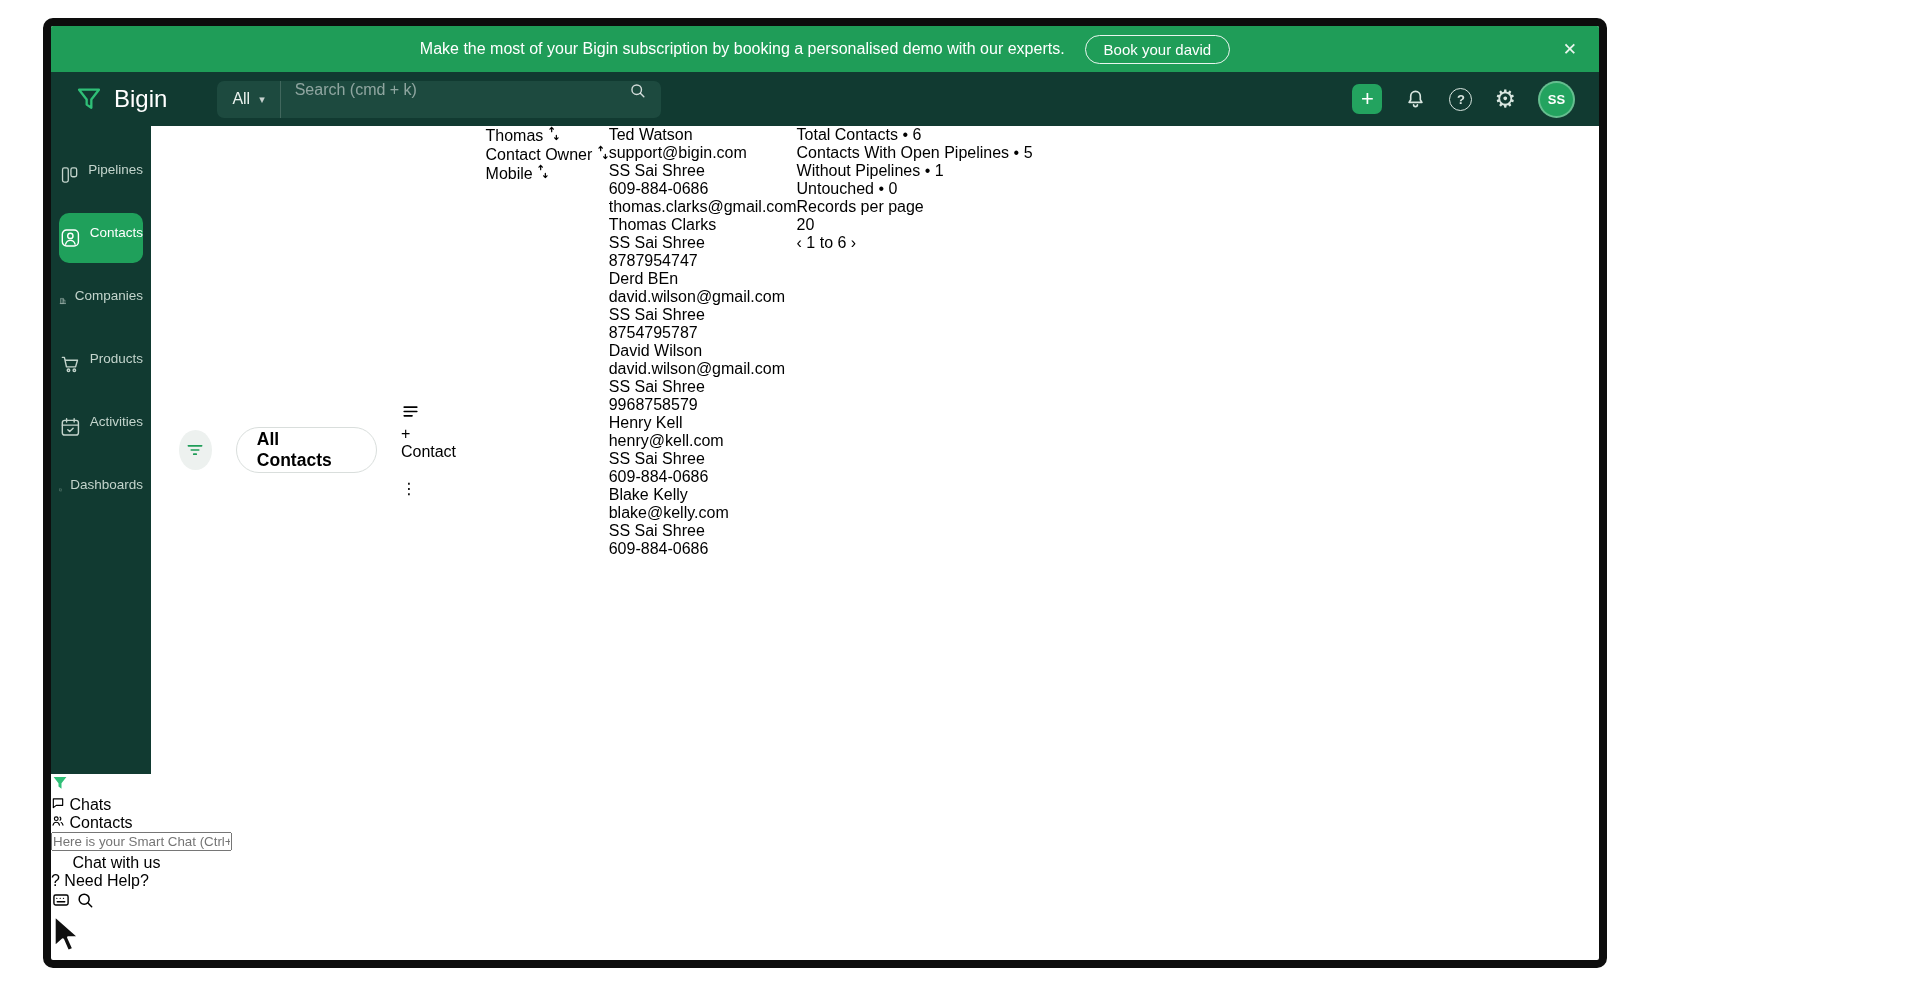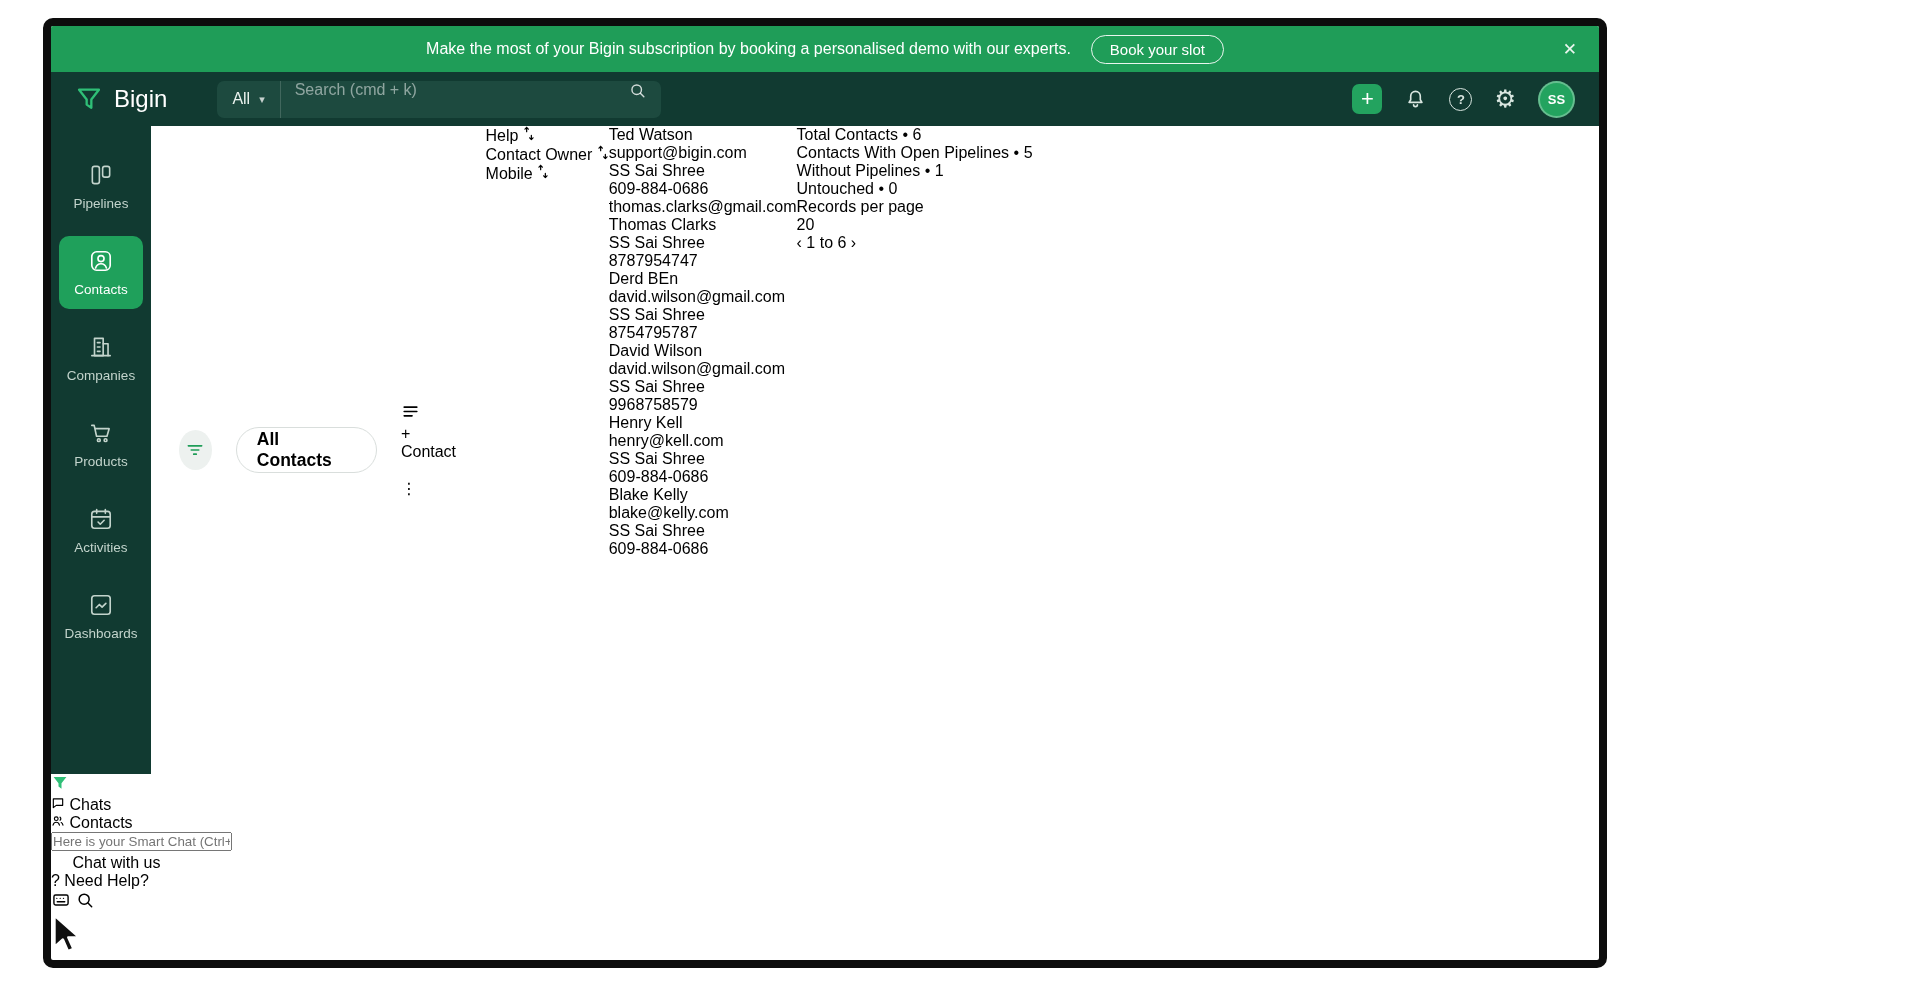--- a/index.html
+++ b/index.html
@@ -40,21 +40,21 @@
   .help-badge { width:23px; height:23px; border:1.7px solid #D9E6E0; border-radius:50%;
     display:flex; align-items:center; justify-content:center; font-size:13px; color:#D9E6E0; font-weight:bold; }
   .avatar { width:37px; height:37px; border-radius:50%; background:#23A35F; color:#fff;
     font-size:13px; font-weight:bold; display:flex; align-items:center; justify-content:center;
     border:2px solid rgba(255,255,255,.3); cursor:pointer; }
 
   
   .bodyrow { flex:1; display:flex; min-height:0; }
   .sidebar { flex:0 0 100px; background:#113A31; display:flex; flex-direction:column;
     align-items:center; padding-top:24px; }
-  .nav-item { width:84px; display:flex; flex-direction:column; align-items:center; gap:8px;
+  .nav-item { width:84px; display:flex; flex-direction:row; gap:8px;
     padding:12px 0; margin-bottom:13px; border-radius:10px; color:#C3D4CC; cursor:pointer; }
   .nav-item svg { display:block; }
   .nav-label { font-size:13.5px; }
   .nav-item.active { background:#1FA05B; color:#fff; }
 
   .main { flex:1; display:flex; flex-direction:row; background:#fff; position:relative; min-width:0; }
 
   
   .toolbar { flex:0 0 68px; display:flex; align-items:center; padding:0 28px; gap:24px; }
   .filter-btn { width:40px; height:40px; border-radius:50%; background:#EDF1EF; color:#1F9D58;
@@ -152,21 +152,21 @@
   /* mouse cursor */
   .cursor { position:absolute; left:1778px; top:152px; z-index:99; pointer-events:none; }
 </style>
 </head>
 <body>
 
 <div class="window">
 
   <div class="banner">
     <span class="banner-text">Make the most of your Bigin subscription by booking a personalised demo with our experts.</span>
-    <button class="banner-cta">Book your slot</button>
+    <button class="banner-cta">Book your david</button>
     <span class="banner-close">✕</span>
   </div>
 
   <div class="header">
     <div class="brand">
       <span style="display:flex;">
         <svg width="28" height="28" viewBox="0 0 24 24" fill="none" stroke="#2FBF77" stroke-width="2" stroke-linejoin="round">
           <path d="M3.5 4h17l-6.5 8.4v7.1l-4-2.7v-4.4z"></path>
         </svg>
       </span>
@@ -286,21 +286,21 @@
             <span>⋮</span>
           </div>
         </div>
       </div>
 
       <div class="thead">
         <div class="th col-check no-border">
           <span class="checkbox head"></span>
         </div>
         <div class="th col-email">
-          <span>Help</span>
+          <span>Thomas</span>
           <span class="sort-icon">
             <svg width="12" height="15" viewBox="0 0 12 16" fill="none" stroke="currentColor" stroke-width="1.3" stroke-linecap="round" stroke-linejoin="round">
               <path d="M3.5 6 L3.5 1.5 M1.7 3.4 L3.5 1.5 L5.3 3.4"></path>
                 <path d="M8.5 10 L8.5 14.5 M6.7 12.6 L8.5 14.5 L10.3 12.6"></path>
             </svg>
           </span>
         </div>
         <div class="th col-owner">
           <span>Contact Owner</span>
           <span class="sort-icon">

